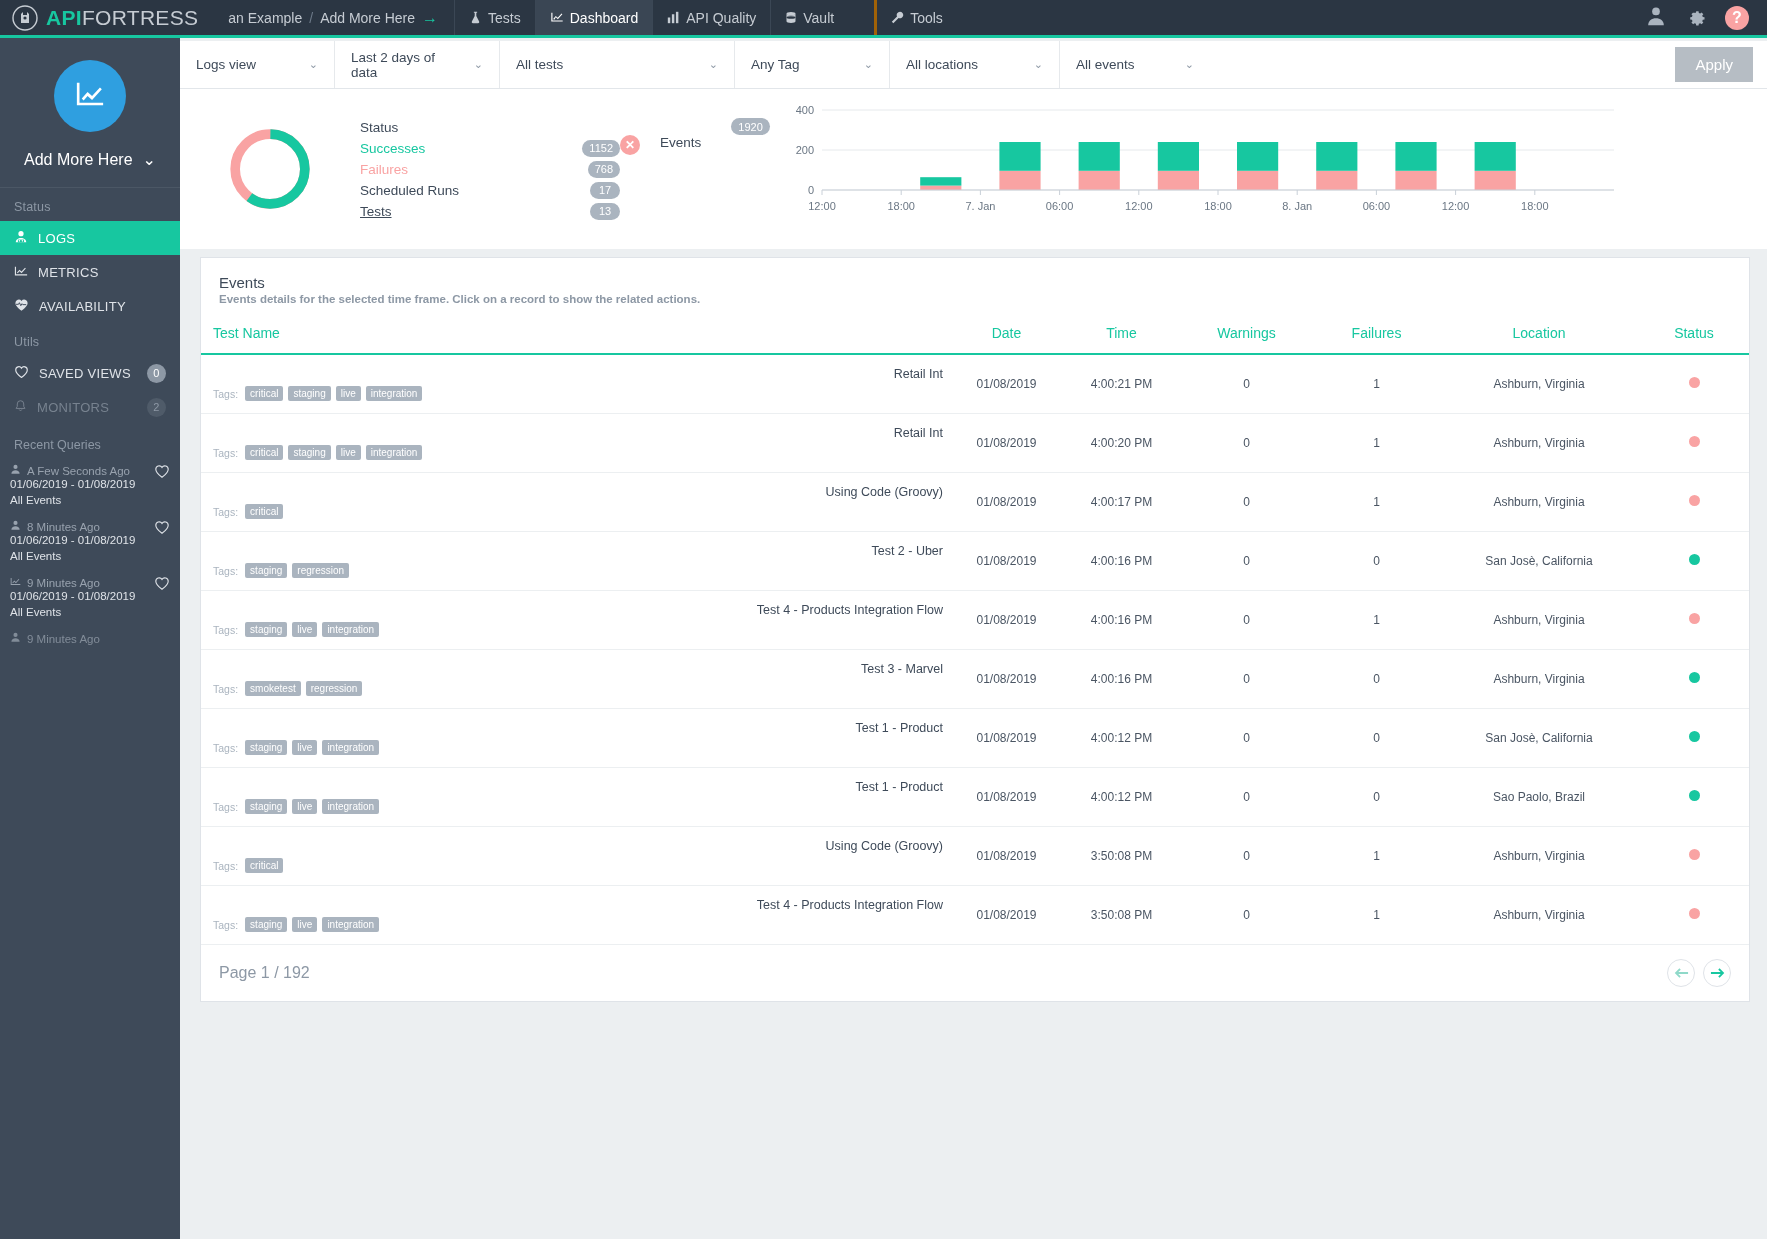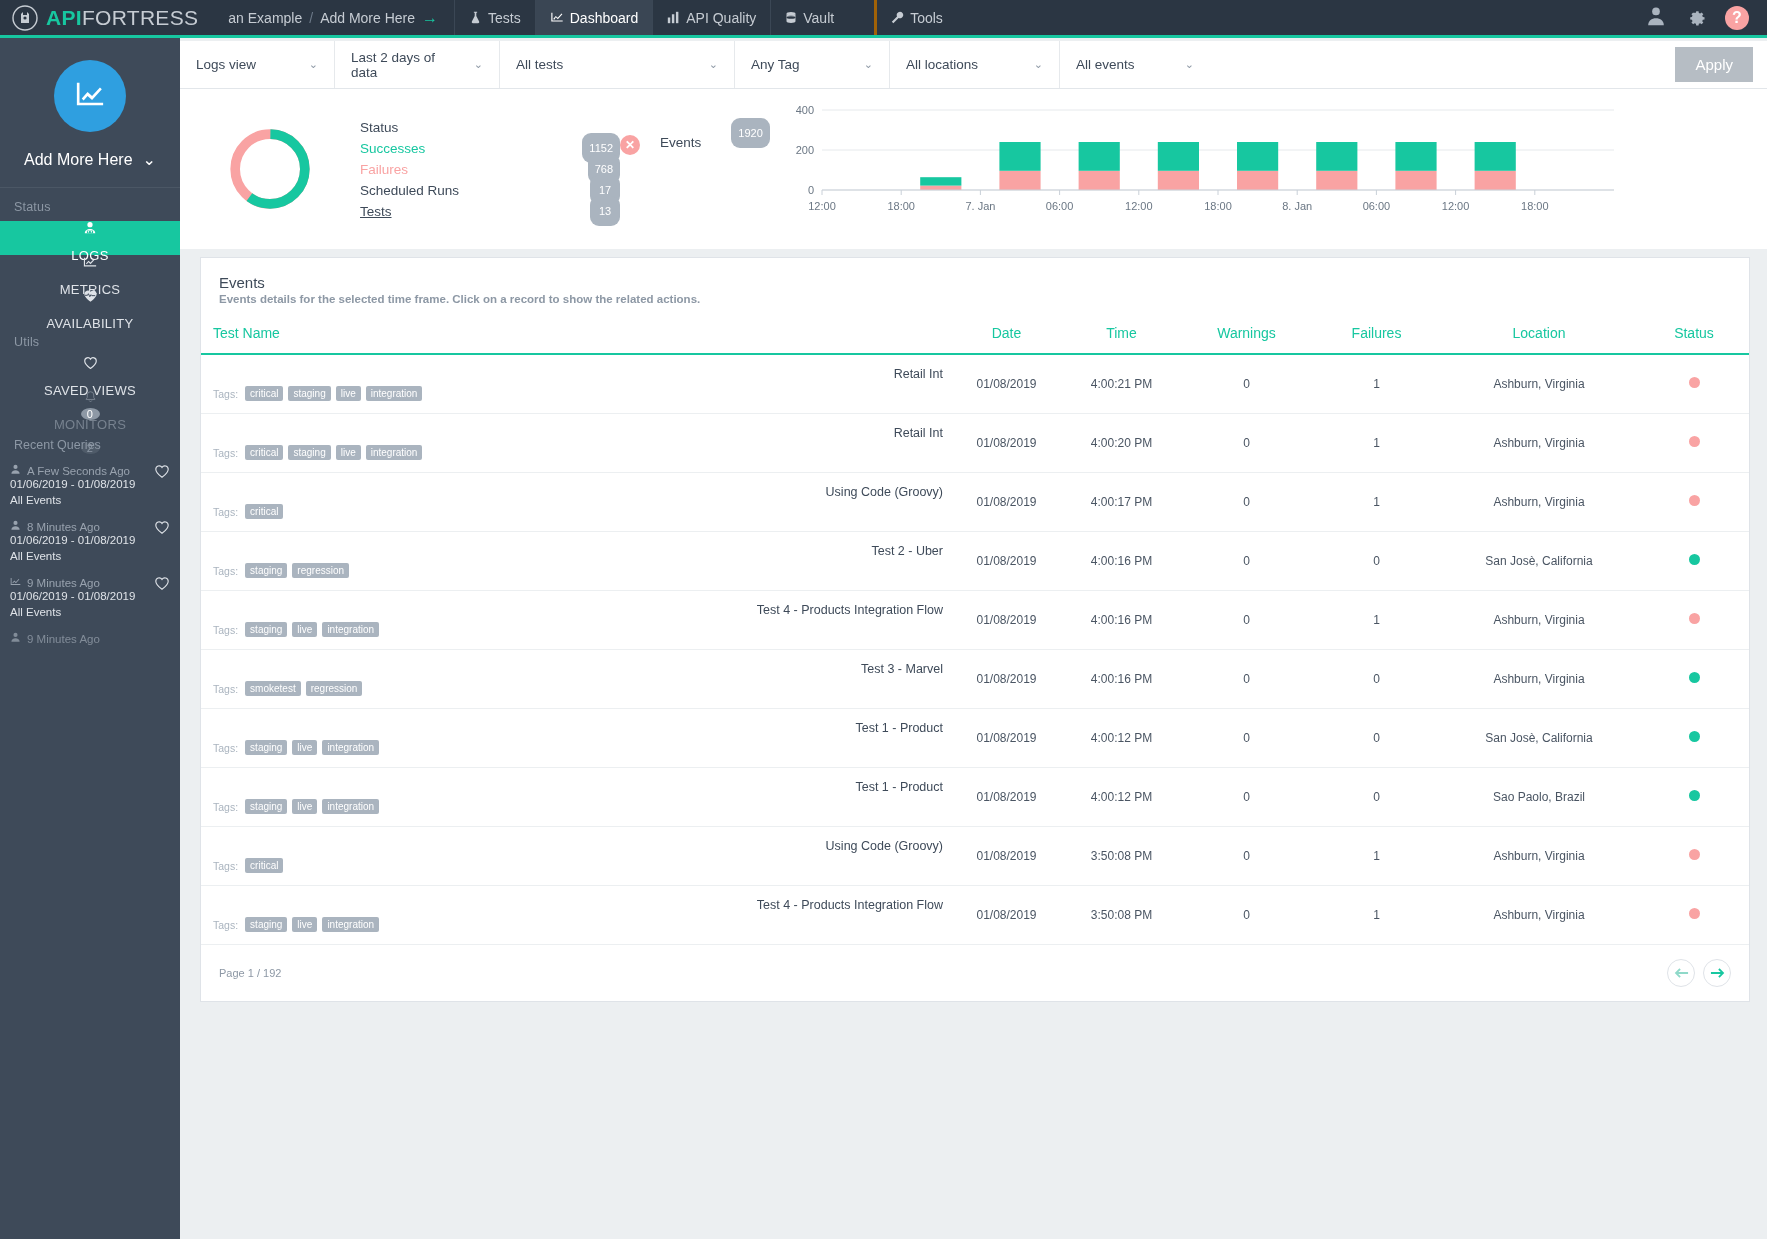--- a/index.html
+++ b/index.html
@@ -48,21 +48,21 @@
     display: flex; align-items: center; justify-content: center;
   }
   .side-project {
     display: flex; align-items: center; justify-content: center; gap: 10px;
     font-size: 16px; color: #ffffff; padding: 8px 0 18px; cursor: pointer;
   }
   .side-sep { height: 1px; background: #4c586708; border-top: 1px solid #4b5765; }
   .side-section { font-size: 12.5px; color: #8d98a5; padding: 12px 0 7px 14px; letter-spacing: .2px; }
   .side-item {
     display: flex; align-items: center; gap: 10px; height: 34px; padding: 0 14px;
-    font-size: 13px; color: #dfe3e8; cursor: pointer; letter-spacing: .3px; flex-direction: column;
+    font-size: 13px; color: #dfe3e8; cursor: pointer; letter-spacing: .3px;
   }
   .side-item.active { background: #17c7a0; color: #ffffff; }
   .side-item.dim { color: #77828f; }
   .side-item .label { flex: 1; }
   .badge-round {
     min-width: 19px; height: 19px; border-radius: 50%; background: #8d98a5; color: #ffffff;
     font-size: 11px; display: flex; align-items: center; justify-content: center; padding: 0 5px;
   }
   .badge-round.dim { background: #4f5b69; color: #8d98a5; }
   .recent-title { font-size: 12.5px; color: #8d98a5; padding: 14px 0 6px 14px; }
@@ -97,21 +97,21 @@
     background: #ffffff; display: flex; align-items: center;
   }
   .donut-wrap { width: 180px; display: flex; justify-content: center; }
   .stats { width: 260px; font-size: 13.5px; }
   .stat-row { display: flex; align-items: center; height: 21px; }
   .stat-label { flex: 1; color: #3e4a59; }
   .stat-label.succ { color: #17c7a0; }
   .stat-label.fail { color: #f9a3a3; }
   .stat-label.link { color: #3e4a59; text-decoration: underline; cursor: pointer; }
   .pill {
-    min-width: 30px; height: 30px; border-radius: 9px; background: #aab4bf; color: #ffffff;
+    min-width: 30px; height: 17px; border-radius: 9px; background: #aab4bf; color: #ffffff;
     font-size: 11px; display: flex; align-items: center; justify-content: center; padding: 4px 7px;
   }
   .xmark {
     width: 20px; height: 20px; border-radius: 50%; background: #f9a3a3; color: #ffffff;
     font-size: 12px; display: flex; align-items: center; justify-content: center;
     font-weight: bold; margin-right: 10px;
   }
   .events-col { display: flex; align-items: flex-start; gap: 10px; padding-top: 2px; }
   .events-label { font-size: 13.5px; color: #3e4a59; }
   .chart-area { flex: 1; display: flex; align-items: flex-start; padding-left: 30px; height: 130px; }
@@ -137,21 +137,21 @@
   .tags-word { font-size: 10.5px; color: #aab4bf; margin-right: 2px; }
   .tag {
     background: #aab4bf; color: #ffffff; font-size: 10px; padding: 2px 5px; border-radius: 2px;
   }
   .dot { width: 11px; height: 11px; border-radius: 50%; display: inline-block; }
   .dot.fail { background: #f9a3a3; }
   .dot.ok { background: #17c7a0; }
   .col-date { width: 115px; } .col-time { width: 115px; } .col-warn { width: 135px; margin-top: 47px; }
   .col-fail { width: 125px; } .col-loc { width: 200px; } .col-status { width: 110px; }
   .card-foot { display: flex; align-items: center; padding: 14px 18px; }
-  .page-label { font-size: 11px; color: #8d98a5; flex: 1; }
+  .page-label { font-size: 16px; color: #8d98a5; flex: 1; }
   .pager-btn {
     width: 28px; height: 28px; border-radius: 50%; border: 1px solid #dfe3e8; background: #ffffff;
     display: flex; align-items: center; justify-content: center; margin-left: 8px; cursor: pointer;
   }
 </style>
 </head>
 <body>
 
 <div class="topbar">
   <div class="logo-wrap">

